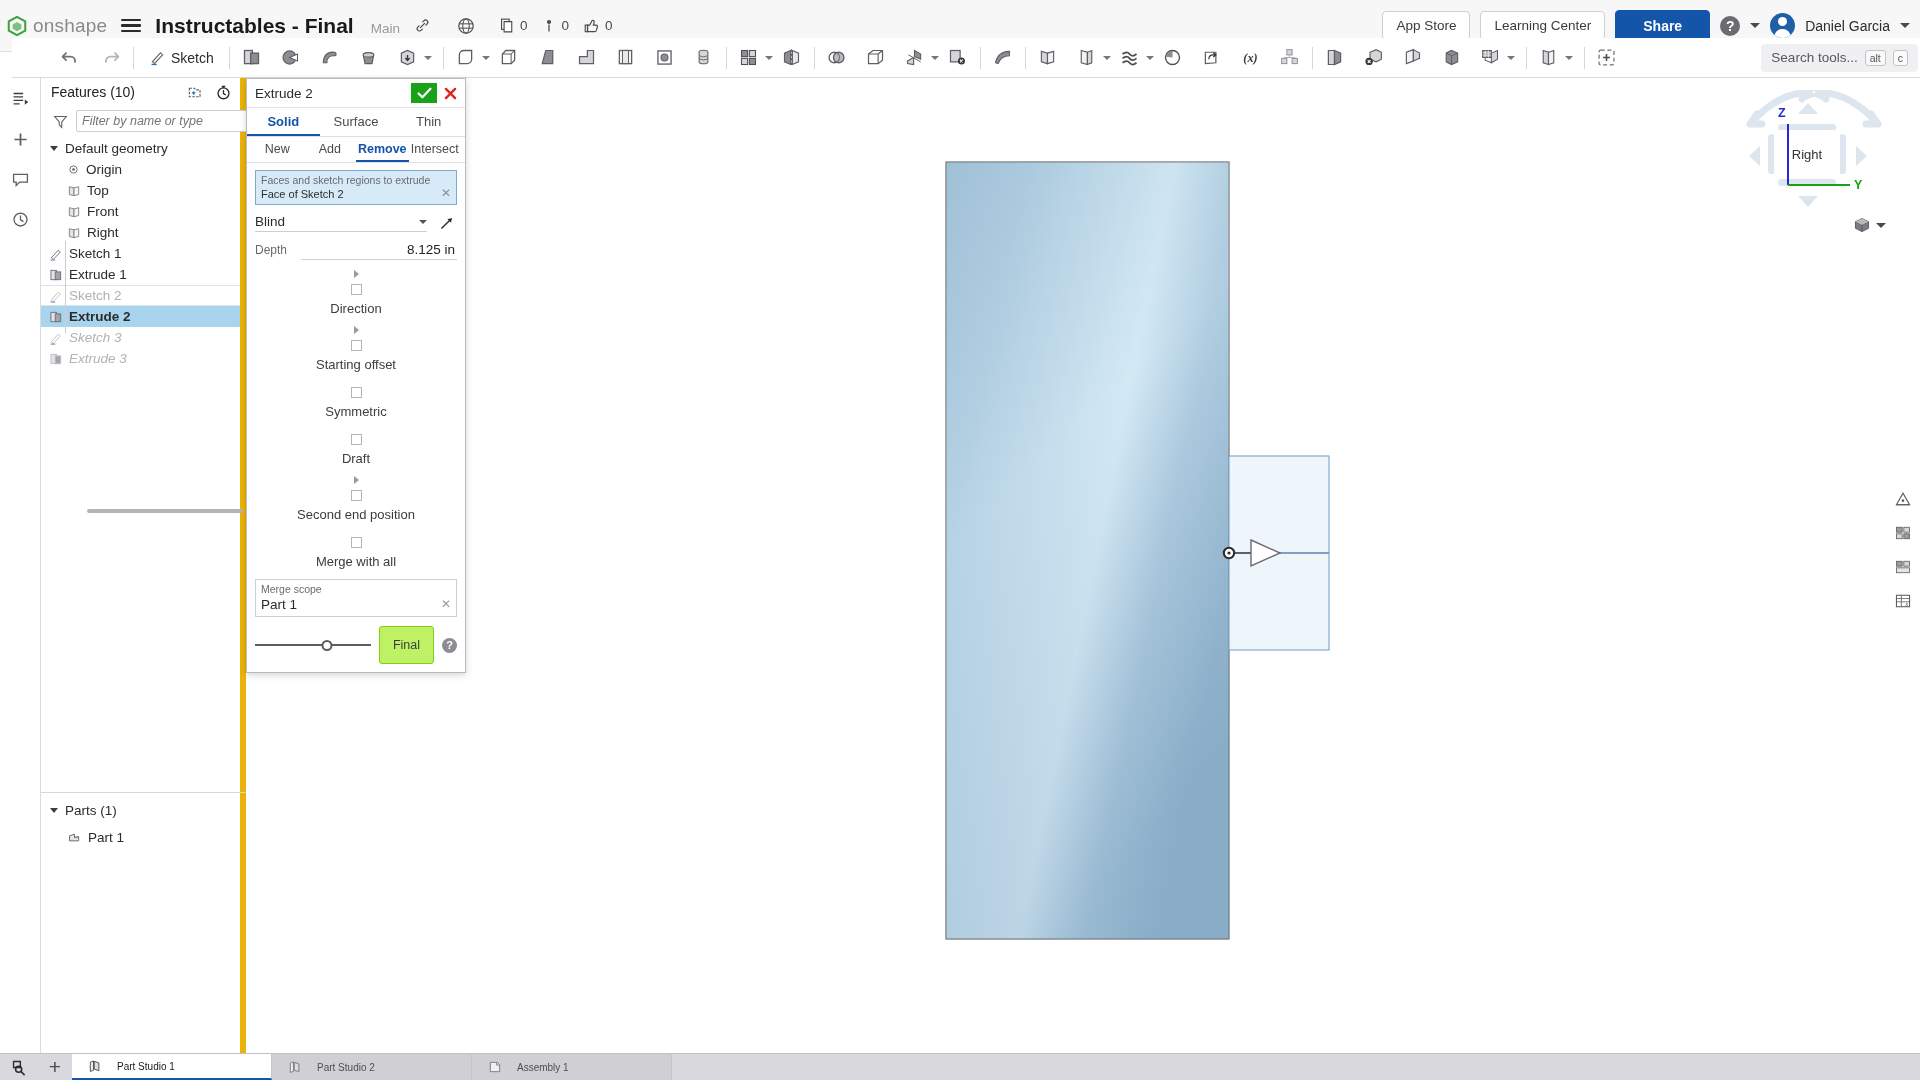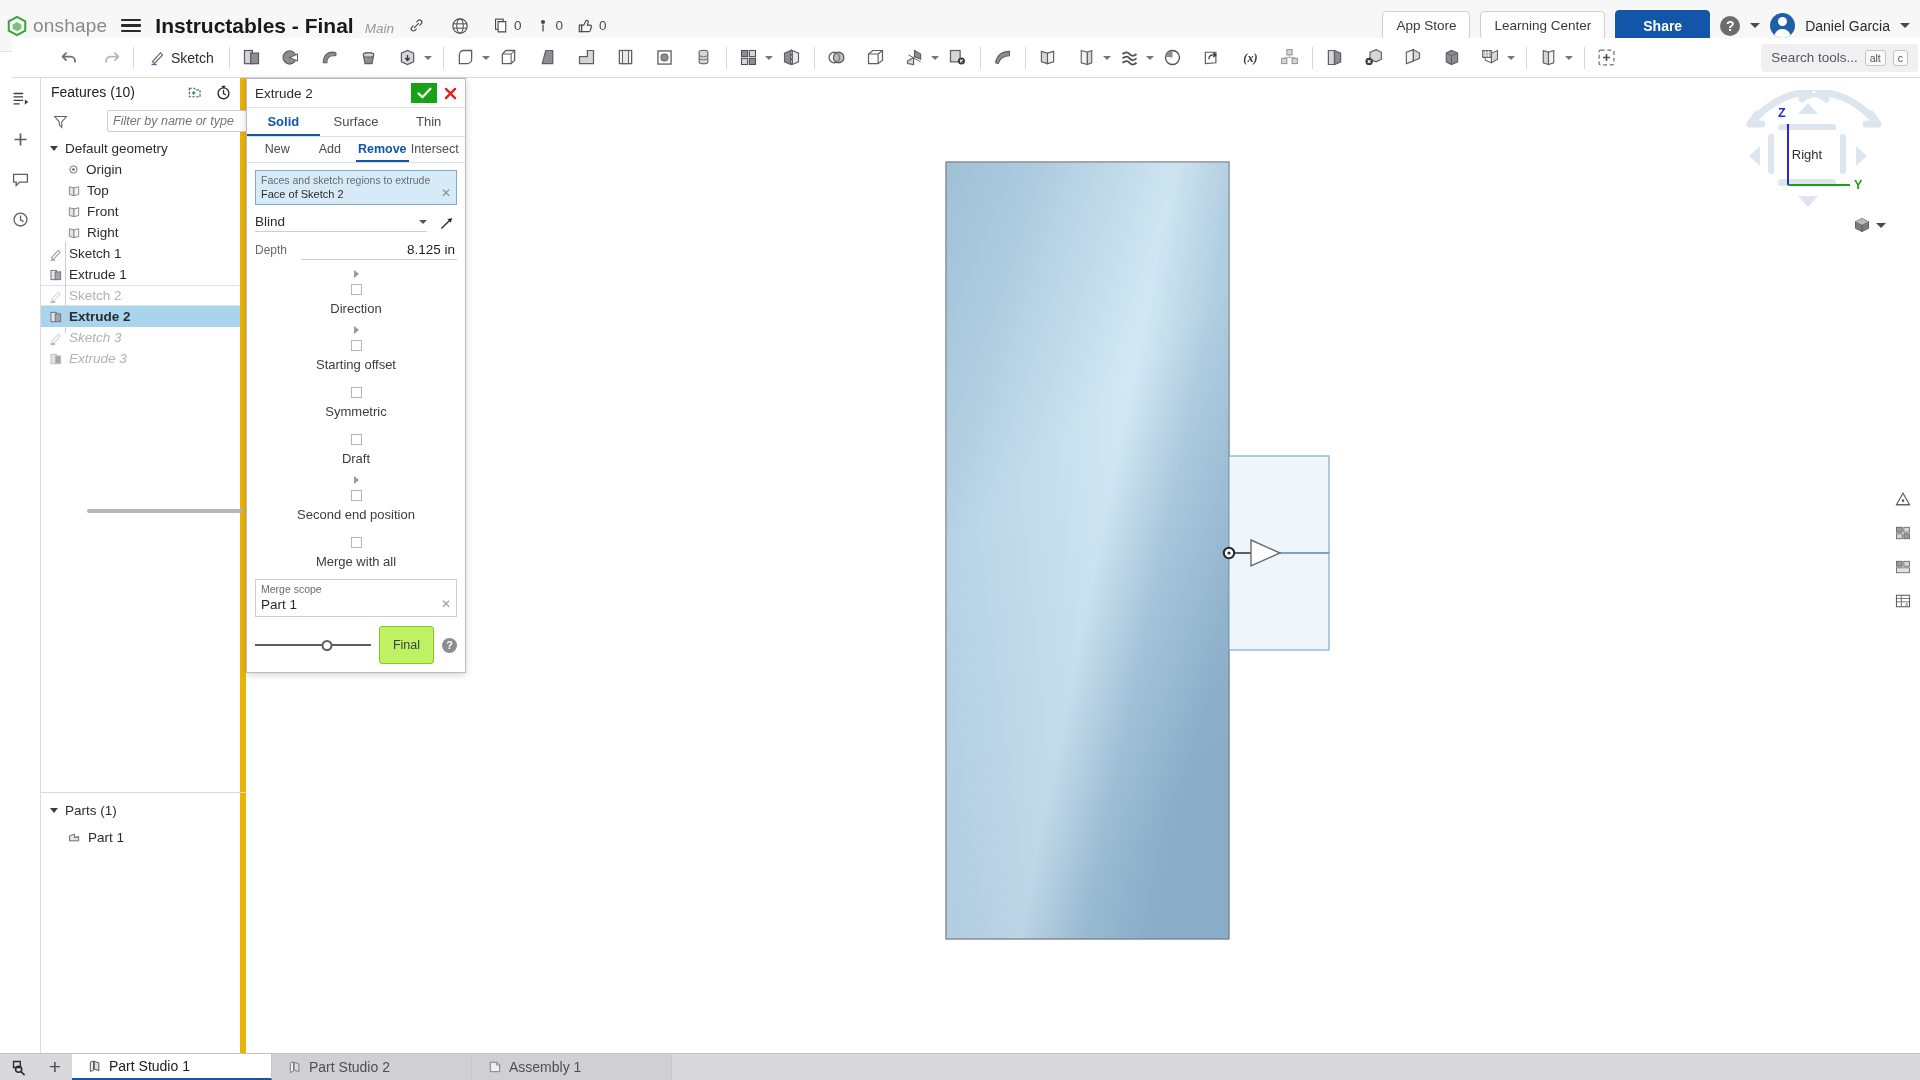--- a/index.html
+++ b/index.html
@@ -18,21 +18,21 @@
     position: absolute; top: 0; left: 0; width: 1920px; height: 52px;
     background: #f7f7f8;
     border-bottom: 1px solid #e0e0e0;
     display: flex; align-items: center;
   }
   .logo-mark { width: 22px; height: 22px; margin-left: 6px; flex: none; }
   .logo-text { font-size: 19px; color: #8a8a8a; margin-left: 5px; letter-spacing: .2px; font-weight: 400;}
   .hamburger { margin-left: 14px; width: 20px; display:flex; flex-direction:column; gap:3px; cursor:pointer;}
   .hamburger i { display:block; height:2.6px; background:#2b2b2b; border-radius:1px;}
   .doc-title { font-size: 21px; font-weight: bold; color: #19191b; margin-left: 14px; }
-  .branch { font-size: 13.5px; color: #9a9a9a; margin-left: 11px; position:relative; top:3px;font-style:italic;}
+  .branch { font-size: 13.5px; color: #9a9a9a; margin-left: 17px; position:relative; top:3px;}
   .hdr-icon { margin-left: 14px; cursor: pointer; display:flex; align-items:center; color:#4a4a4a;}
   .hdr-count { font-size: 13.5px; color: #4a4a4a; margin-left: 4px; }
   .hdr-right { margin-left: auto; display: flex; align-items: center; padding-right: 10px; gap: 10px;}
   .btn-outline {
     font-size: 13.5px; color: #3a3a3c; background: #fff;
     border: 1px solid #cfcfd2; border-radius: 4px;
     padding: 6px 13px; cursor: pointer; white-space: nowrap;
   }
   .btn-share {
     font-size: 14px; color: #fff; background: #1355a8;
@@ -81,21 +81,21 @@
     background:#fff; border-right:6px solid #eab308;
     font-size:13.5px; color:#2b2b2d;
   }
   .tp-head { display:flex;align-items:center; height:28px; padding:0 8px 0 10px; }
   .tp-head .t { font-size:14px; color:#232325;}
   .tp-head .sp { margin-left:auto; display:flex; gap:12px; }
   .tp-filter { display:flex;align-items:center; gap:8px; padding:4px 10px 6px 12px;}
   .fi-input {
     flex:1; height:22px; border:1px solid #cdcdd2; border-radius:2px;
     font-size:12.5px; font-style:italic; color:#9d9da2; padding:0 5px;
-    background:#fff; outline:none; font-family:"Liberation Sans", sans-serif;margin-left:31px;
+    background:#fff; outline:none; font-family:"Liberation Sans", sans-serif;
   }
   .tnode { display:flex;align-items:center;gap:6px; height:21px; padding-left:8px; cursor:pointer; white-space:nowrap;}
   .tnode.ind { padding-left:26px; }
   .tnode.sel { background:#a8d4ee; font-weight:bold; }
   .tnode.rolled { color:#b2b2b7; font-style:italic; }
   .tnode.rolledplain { color:#b0b0b5; }
   .tnode.sepline { border-top:1px solid #d9e5ee; border-bottom:1px solid #d9e5ee;}
   .tw { width:10px;height:10px;display:flex;align-items:center;justify-content:center;flex:none;}
   .chev { width:0;height:0;border-left:4.5px solid transparent;border-right:4.5px solid transparent;border-top:5px solid #3d3d40; }
   .treeline { position:absolute; left:24px; width:1px; background:#cdcdd2; }
@@ -195,22 +195,22 @@
 
   
   .tabbar {
     position:absolute; left:0; bottom:0; width:1920px; height:27px;
     background:#d9d9dd; border-top:1px solid #c0c0c6;
     display:flex; align-items:stretch;
   }
   .tb-search { width:38px; display:flex;align-items:center;justify-content:center;cursor:pointer;}
   .tb-plus { width:34px; display:flex;align-items:center;justify-content:center;font-size:21px;color:#4e4e53;cursor:pointer;}
   .stab {
-    display:flex;align-items:center;gap:7px; padding:0 16px; width:200px;
-    font-size:14px;color:#4f4f55; cursor:pointer; border-right:1px solid #c6c6cc;
+    display:flex;align-items:center;gap:15px; padding:0 16px; width:200px;
+    font-size:10px;color:#4f4f55; cursor:pointer; border-right:1px solid #c6c6cc;
   }
   .stab.on { background:#fff; color:#202022; border-bottom:2.5px solid #1355a8; }
   .stab.off { background:#cfcfd4; }
   svg { display:block; }
 </style>
 </head>
 <body>
 
 <div id="app">
 

